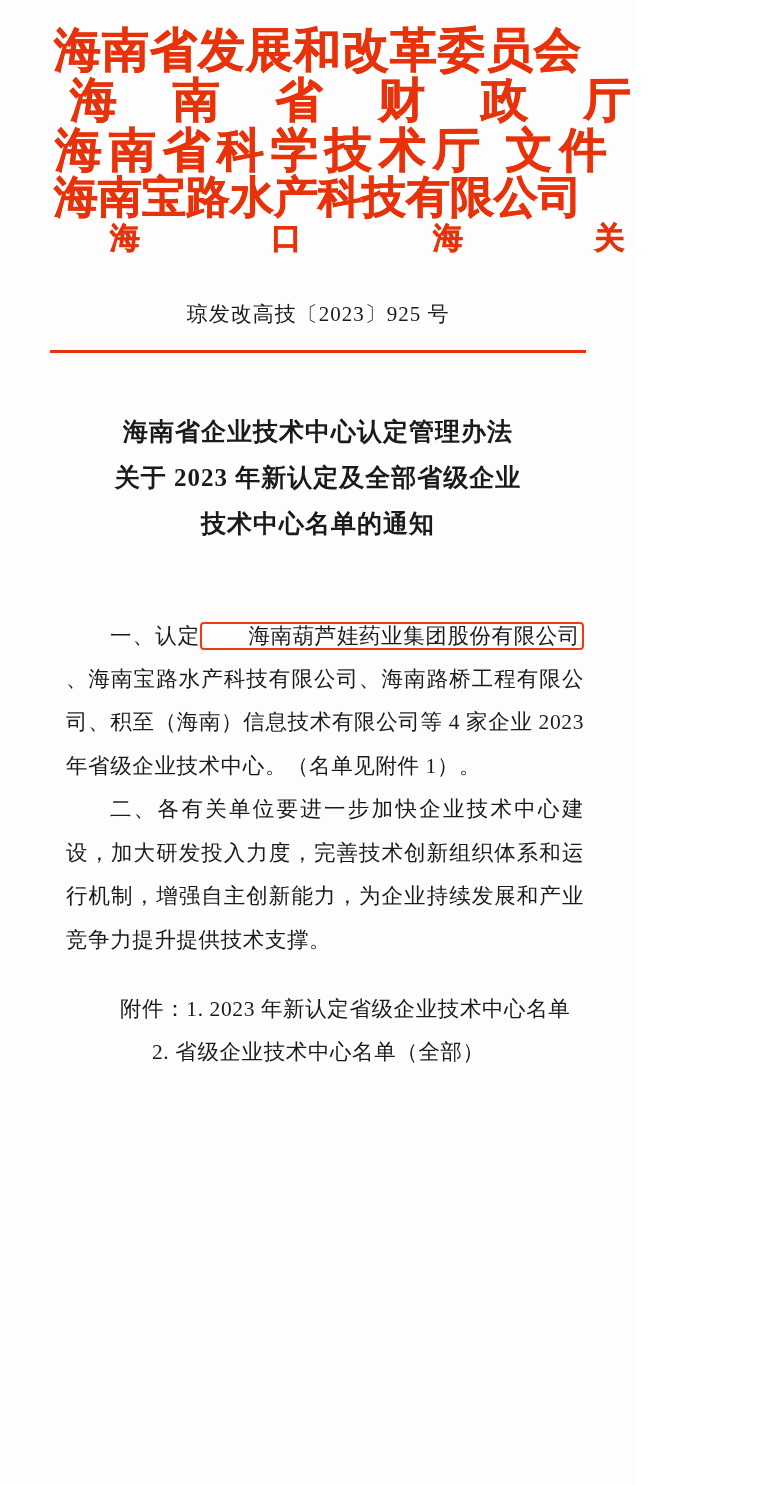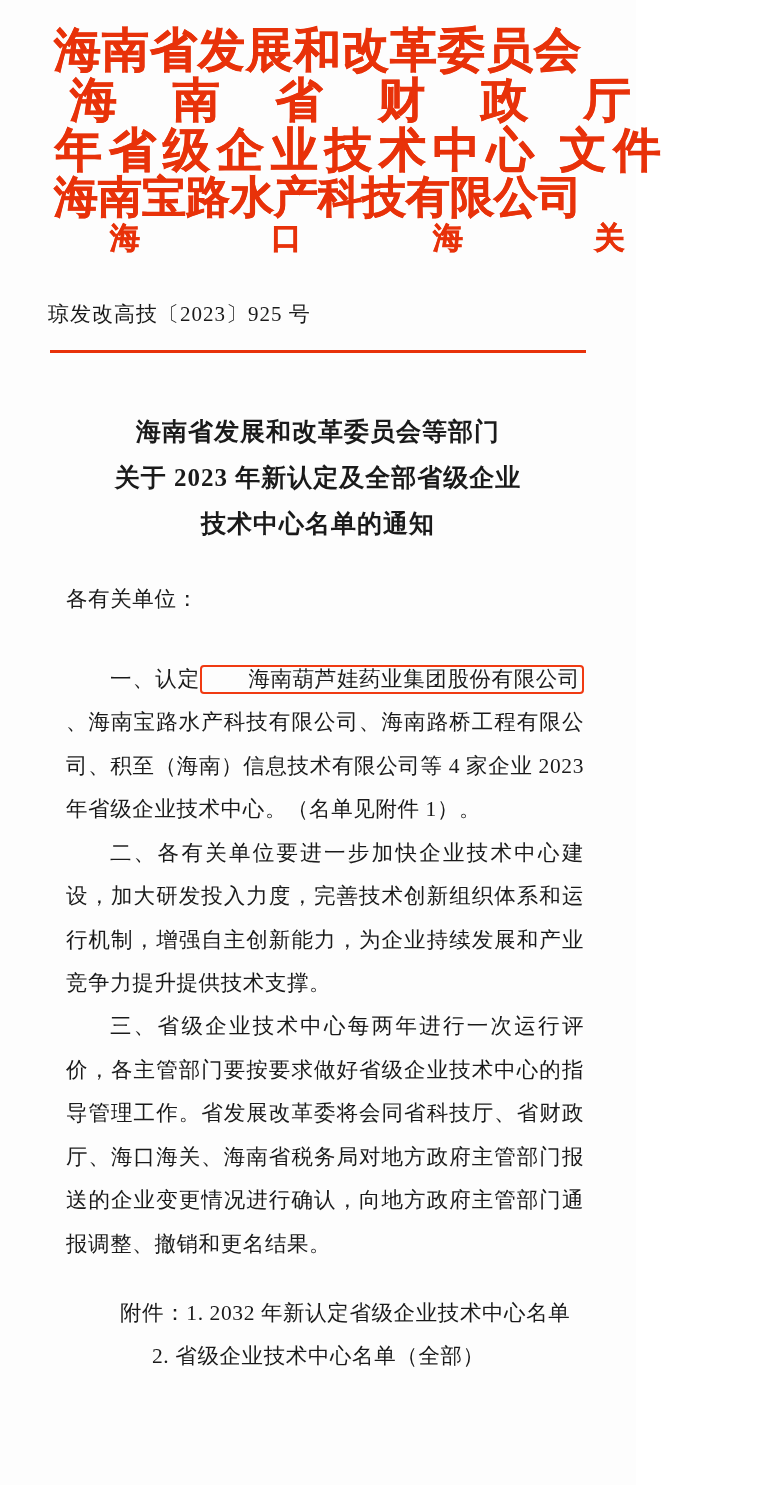--- a/index.html
+++ b/index.html
@@ -41,21 +41,21 @@
   }
   .mast-1 { font-size: 47px; letter-spacing: 1px; }
   .mast-2 { font-size: 47px; letter-spacing: 22px; padding-left: 22px;}
   .mast-3 { font-size: 47px; letter-spacing: 7px; padding-left: 7px;}
   .mast-4 { font-size: 44px; letter-spacing: 0px; }
   .mast-5 { font-size: 30px; letter-spacing: 62px; padding-left: 62px;}
 
   
   .docnum {
     margin-top: 46px;
-    text-align: left;
+    text-align: center;
     font-size: 21px;
     letter-spacing: 1px;
     color: #1a1a1a;
   }
   .red-rule {
     margin: 22px 2px 0 2px;
     height: 3px;
     background: #e8320a;
   }
 
@@ -105,43 +105,41 @@
   .attach .a-line.indent { padding-left: 32px; }
 </style>
 </head>
 <body>
 
 <div class="page">
 
   <div class="masthead">
     <div class="mast-line mast-1">海南省发展和改革委员会</div>
     <div class="mast-line mast-2">海 南 省 财 政 厅</div>
-    <div class="mast-line mast-3">年省级企业技术中心 文件</div>
+    <div class="mast-line mast-3">海南省科学技术厅 文件</div>
     <div class="mast-line mast-4">海南宝路水产科技有限公司</div>
     <div class="mast-line mast-5">海 口 海 关</div>
   </div>
 
   <div class="docnum">琼发改高技〔2023〕925 号</div>
   <div class="red-rule"></div>
 
   <div class="title">
-    <div>海南省发展和改革委员会等部门</div>
+    <div>海南省企业技术中心认定管理办法</div>
     <div>关于 2023 年新认定及全部省级企业</div>
     <div>技术中心名单的通知</div>
   </div>
 
   <div class="body">
-    <div class="salutation">各有关单位：</div>
 
 
     <p class="para"><span>一、认定</span><span class="hl">海南葫芦娃药业集团股份有限公司</span><span>、海南宝路水产科技有限公司、海南路桥工程有限公司、积至（海南）信息技术有限公司等 4 家企业 2023 年省级企业技术中心。（名单见附件 1）。</span></p>
 
     <p class="para">二、各有关单位要进一步加快企业技术中心建设，加大研发投入力度，完善技术创新组织体系和运行机制，增强自主创新能力，为企业持续发展和产业竞争力提升提供技术支撑。</p>
 
-    <p class="para">三、省级企业技术中心每两年进行一次运行评价，各主管部门要按要求做好省级企业技术中心的指导管理工作。省发展改革委将会同省科技厅、省财政厅、海口海关、海南省税务局对地方政府主管部门报送的企业变更情况进行确认，向地方政府主管部门通报调整、撤销和更名结果。</p>
 
     <div class="attach">
-      <div class="a-line"><span>附件：</span><span>1. 2032 年新认定省级企业技术中心名单</span></div>
+      <div class="a-line"><span>附件：</span><span>1. 2023 年新认定省级企业技术中心名单</span></div>
       <div class="a-line indent"><span>2. 省级企业技术中心名单（全部）</span></div>
     </div>
   </div>
 
 </div>
 
 </body></html>

